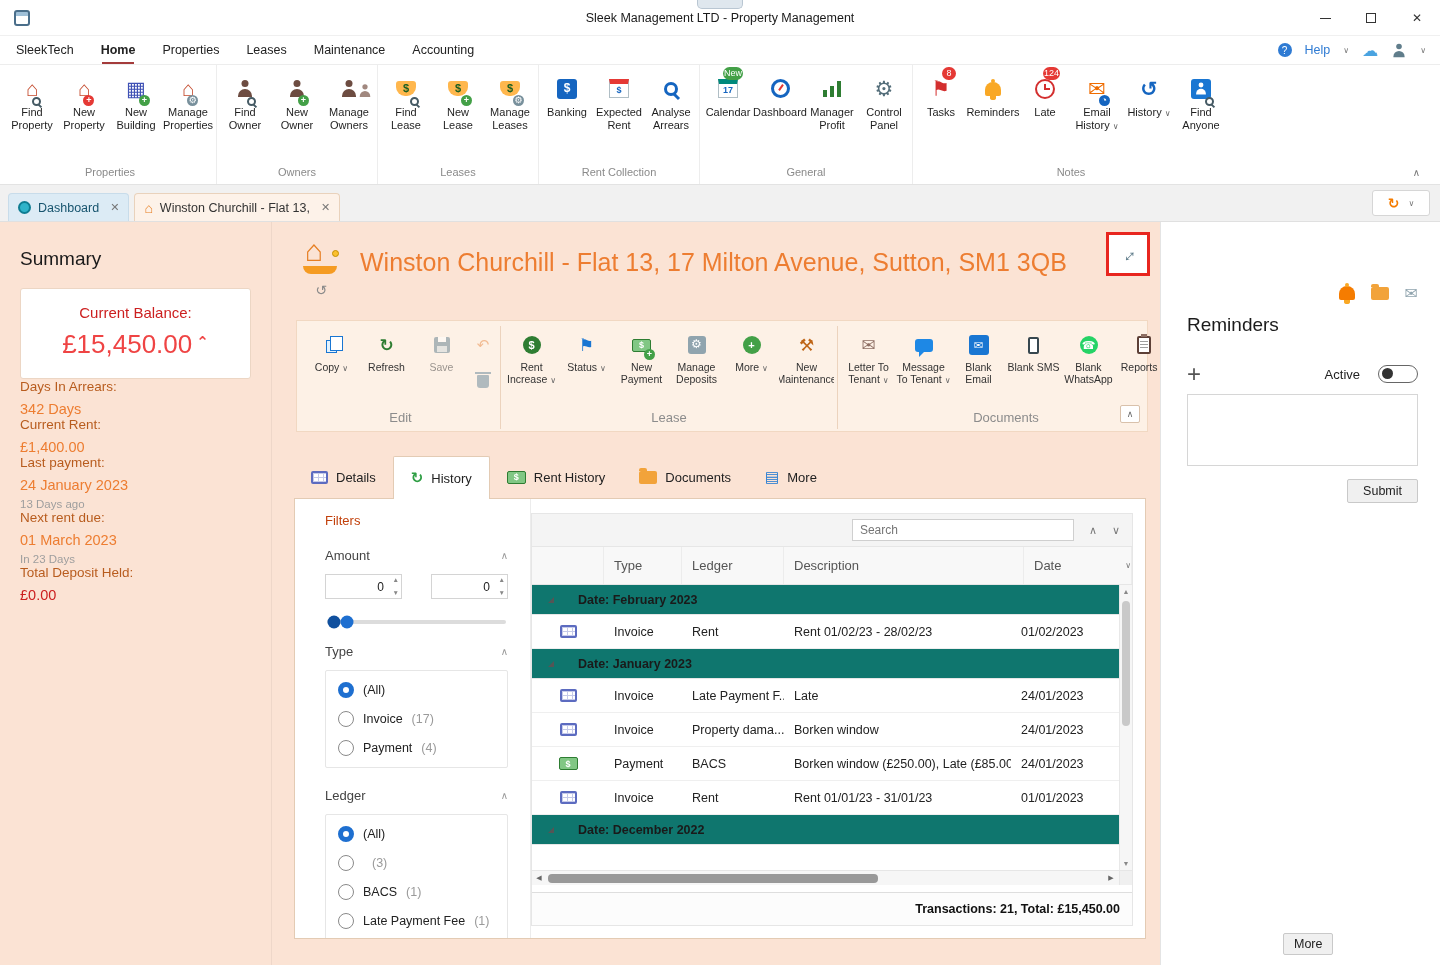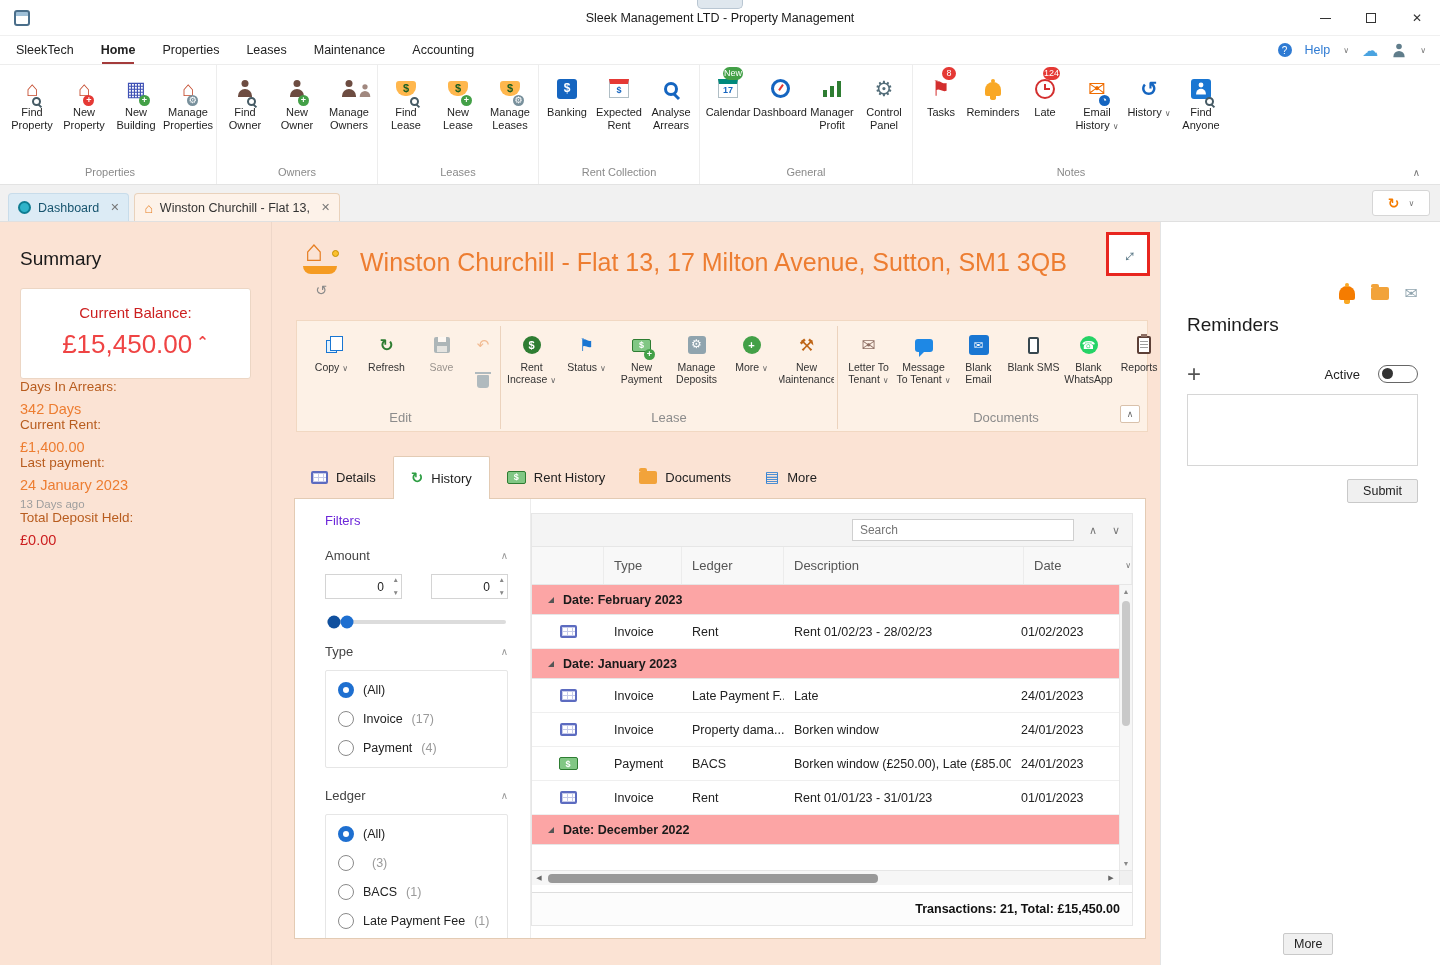--- a/index.html
+++ b/index.html
@@ -135,21 +135,21 @@
   .lcollapse { position:absolute; right:7px; bottom:8px; width:20px; height:18px; background:#fff; border:1px solid #d9c1ab; border-radius:2px; display:flex; align-items:center; justify-content:center; font-size:9px; color:#666; }
   .ddv { font-size:8px; color:#666; }
 
   
   .dtabs { display:flex; margin:24px 0 0 22px; position:relative; z-index:2; }
   .dtab { display:flex; align-items:center; gap:8px; padding:12px 17px; font-size:13px; color:#222; }
   .dtab.active { background:#fff; border:1px solid #e3cbb4; border-bottom:none; border-radius:2px 2px 0 0; margin-bottom:-1px; }
   .panel { flex:1; display:flex; margin:0 14px 26px 22px; background:#fff; border:1px solid #e3cbb4; min-height:0; position:relative; z-index:1; }
 
   .filters { width:236px; border-right:1px solid #ececec; padding:14px 22px 0 30px; overflow:hidden; flex:none; }
-  .ftitle { font-size:13px; color:#6d28d9; }
+  .ftitle { font-size:13px; color:#c2410c; }
   .fsec { display:flex; justify-content:space-between; align-items:center; font-size:13px; color:#444; margin:20px 0 11px; }
   .fsec .chv { color:#999; font-size:10px; }
   .amount-row { display:flex; justify-content:space-between; }
   .spin { position:relative; width:77px; height:25px; border:1px solid #d4d4d4; background:#fff; }
   .spin .val { position:absolute; right:17px; top:5px; font-size:12px; color:#222; }
   .spin .ud { position:absolute; right:2px; top:2px; bottom:2px; display:flex; flex-direction:column; justify-content:space-between; font-size:6.5px; color:#888; line-height:1; }
   .slider { position:relative; height:4px; background:#dcdcdc; border-radius:2px; margin:21px 2px 4px; }
   .knob { position:absolute; top:50%; width:13px; height:13px; border-radius:50%; background:#1e6fd0; transform:translate(-50%,-50%); }
   .knob.k1 { left:7px; background:#10509e; }
   .knob.k2 { left:20px; }
@@ -170,21 +170,21 @@
   .w-led { width:102px; flex:none; }
   .w-desc { flex:1; min-width:0; }
   .w-date { width:108px; flex:none; }
   .hc.w-date { justify-content:space-between; }
   .gbody { flex:1; display:flex; min-height:0; overflow:hidden; }
   .rows { flex:1; min-width:0; }
   .vscroll { width:13px; border-left:1px solid #e8e8e8; background:#f6f6f6; position:relative; flex:none; }
   .vthumb { position:absolute; left:2px; right:2px; top:16px; height:44%; background:#c9c9c9; border-radius:4px; }
   .varr { position:absolute; left:0; right:0; text-align:center; font-size:7px; color:#888; }
   .varr.up { top:3px; } .varr.dn { bottom:3px; }
-  .grphead { display:flex; align-items:center; gap:9px; height:30px; background:#fca5a5; border-bottom:1px solid #e6e6e6; padding-left:16px; font-size:12.5px; font-weight:bold; color:#1a1a1a; }
+  .grphead { display:flex; align-items:center; gap:24px; height:30px; background:#0f766e; border-bottom:1px solid #e6e6e6; padding-left:16px; font-size:12.5px; font-weight:bold; color:#1a1a1a; }
   .tri { width:0; height:0; border-bottom:6px solid #555; border-left:6px solid transparent; }
   .grow { display:flex; align-items:center; height:34px; border-bottom:1px solid #efefef; font-size:12.5px; color:#222; }
   .gc { padding-left:10px; overflow:hidden; white-space:nowrap; }
   .gc.w-ico { display:flex; justify-content:center; padding-left:0; }
   .hscroll { height:15px; background:#f6f6f6; border-top:1px solid #e6e6e6; position:relative; flex:none; }
   .harr { position:absolute; top:0; bottom:0; width:14px; display:flex; align-items:center; justify-content:center; font-size:7px; color:#666; }
   .harr.l { left:0; } .harr.r { right:14px; }
   .hthumb { position:absolute; top:3px; height:9px; left:16px; width:55%; background:#999; border-radius:4px; }
   .hcorner { position:absolute; right:0; top:0; bottom:0; width:13px; border-left:1px solid #e6e6e6; background:#f0f0f0; }
   .gfoot { height:33px; margin-top:7px; border-top:1px solid #dedede; background:#fcfcfc; display:flex; align-items:center; justify-content:flex-end; padding-right:12px; font-size:12.5px; font-weight:bold; color:#111; flex:none; }
@@ -469,20 +469,25 @@
       <div class="sv">342 Days</div>
     </div>
     <div class="stat">
       <div class="sl">Current Rent:</div>
       <div class="sv">£1,400.00</div>
     </div>
     <div class="stat">
       <div class="sl">Last payment:</div>
       <div class="sv">24 January 2023</div>
       <div class="sn">13 Days ago</div>
+    </div>
+    <div class="stat">
+      <div class="sl">Next rent due:</div>
+      <div class="sv">01 March 2023</div>
+      <div class="sn">In 23 Days</div>
     </div>
     <div class="stat">
       <div class="sl">Total Deposit Held:</div>
       <div class="sv red">£0.00</div>
     </div>
   </div>
 
   <div class="main">
 
     <div class="prop-header">

